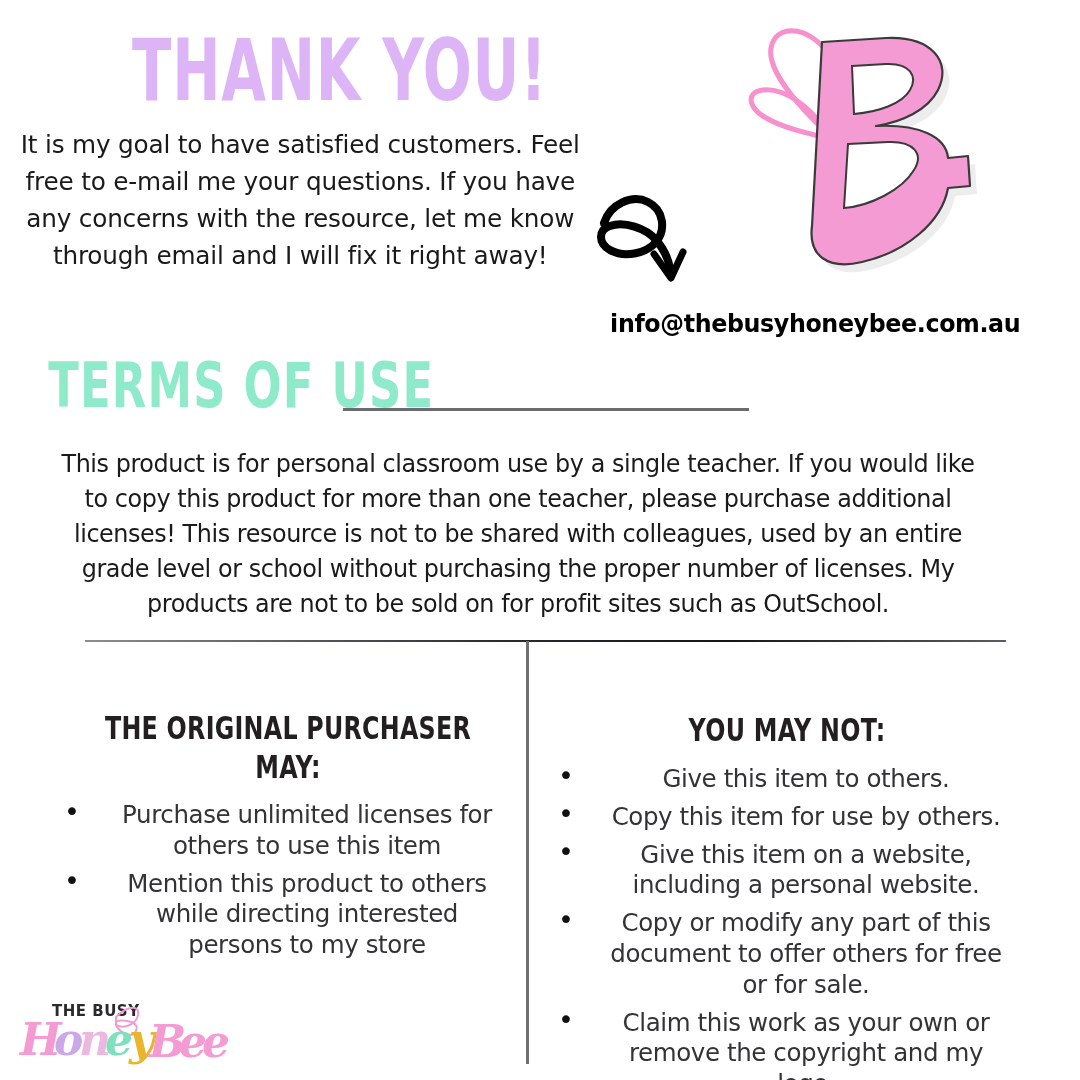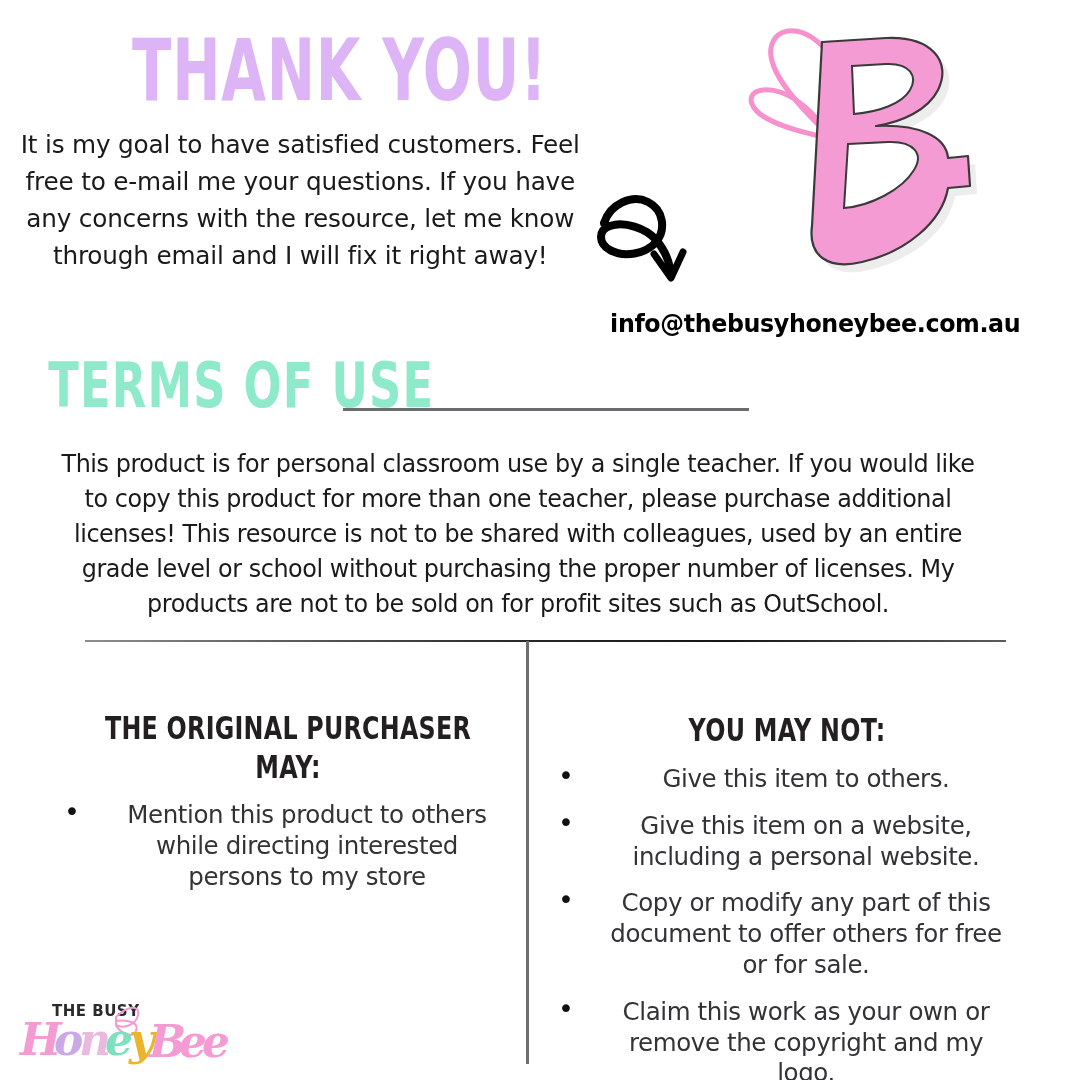--- a/index.html
+++ b/index.html
@@ -185,21 +185,21 @@
   }
   ul.bullets li {
     position: relative;
     text-align: center;
     font-family: "DejaVu Sans", sans-serif;
     font-weight: 400;
     font-size: 24.5px;
     line-height: 30.8px;
     letter-spacing: -0.4px;
     color: #333336;
-    margin: 16px 0 0 0;
+    margin: 7px 0 0 0;
     padding: 0 10px 0 0;
   }
   ul.bullets li::before {
     content: "\2022";
     position: absolute;
     left: -42px;
     top: -3px;
     font-size: 27px;
     line-height: 30.8px;
     color: #111114;
@@ -265,30 +265,32 @@
   <div class="terms-body">This product is for personal classroom use by a single teacher. If you would like to copy this product for more than one teacher, please purchase additional licenses! This resource is not to be shared with colleagues, used by an entire grade level or school without purchasing the proper number of licenses. My products are not to be sold on for profit sites such as OutSchool.</div>
 
   <div class="divider-h"></div>
   <div class="divider-v"></div>
 
   <div class="col col-left">
     <div class="col-head">
       <span>THE ORIGINAL PURCHASER MAY:</span>
     </div>
     <ul class="bullets">
+      <li>Purchase unlimited licenses for others to use this item</li>
       <li>Mention this product to others while directing interested persons to my store</li>
     </ul>
   </div>
 
   <div class="col col-right">
     <div class="col-head">
       <span>YOU MAY NOT:</span>
     </div>
     <ul class="bullets">
       <li>Give this item to others.</li>
+      <li>Copy this item for use by others.</li>
       <li>Give this item on a website, including a personal website.</li>
       <li>Copy or modify any part of this document to offer others for free or for sale.</li>
       <li>Claim this work as your own or remove the copyright and my logo.</li>
     </ul>
   </div>
 
   <div class="hb-logo">
     <svg viewBox="0 0 216 75" width="216" height="75" aria-hidden="true">
 
       <text x="36" y="21" font-family="DejaVu Sans, sans-serif" font-size="15" font-weight="700" fill="#2b2b2e" letter-spacing="0.5">THE BUSY</text>

